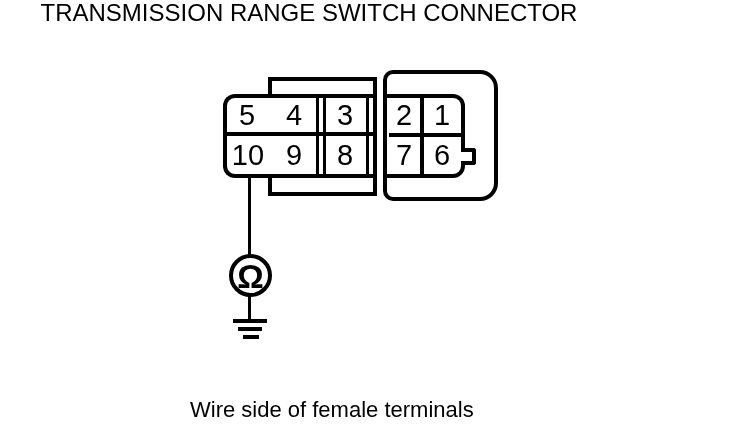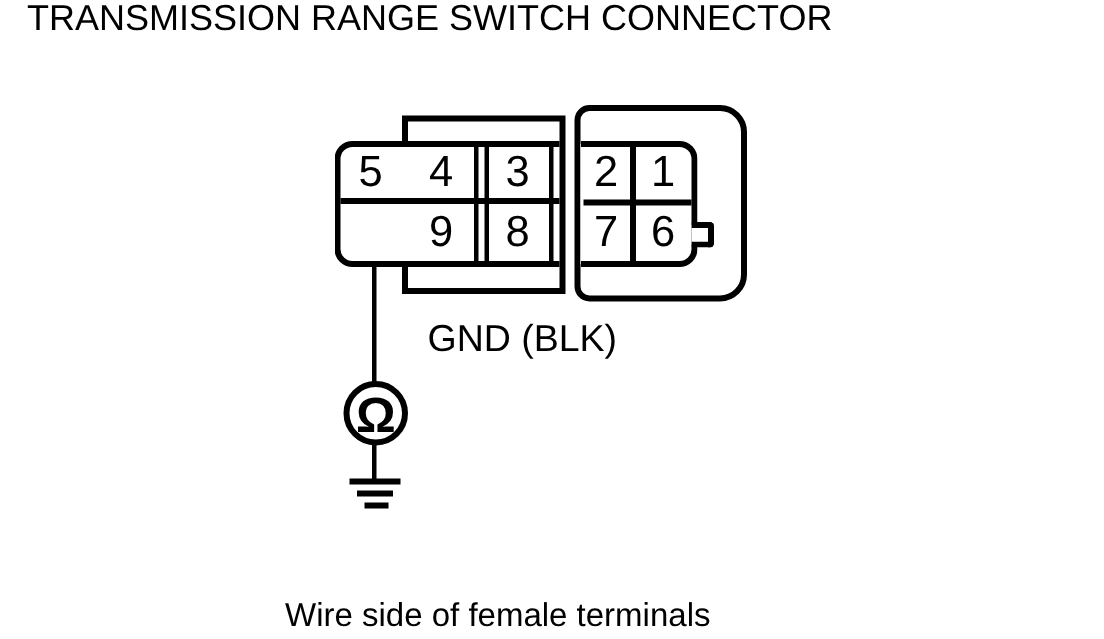--- a/index.html
+++ b/index.html
@@ -12,21 +12,21 @@
   .canvas { position:absolute; left:0; top:0; width:736px; height:426px; }
   .shape {
     position:absolute; box-sizing:border-box;
     border:4px solid var(--line); background:var(--bg);
   }
   .line { position:absolute; background:var(--line); }
   .txt  { position:absolute; color:var(--line); white-space:nowrap; }
 
   .title {
     left:0; top:4; width:600px; padding-left:18px; box-sizing:border-box;
-    text-align:left; font-size:24px; line-height:26px; font-weight:400;
+    text-align:center; font-size:24px; line-height:26px; font-weight:400;
   }
 
   
   .housing       { left:383px; top:70px;  width:115px; height:131px; border-radius:10px 18px 18px 10px; z-index:1; }
   .mid-block     { left:268px; top:77px;  width:109px; height:119px; z-index:1; }
   .left-piece    { left:223px; top:94px;  width:49px;  height:84px;  border-right:none; border-radius:12px 0 0 12px; z-index:1; }
   .inner-right   { left:387px; top:94px;  width:78px;  height:84px;  border-left:none;  border-radius:0 12px 12px 0; z-index:2; }
   .key-tab       { left:461px; top:148px; width:15px;  height:17px;  border-left:none;  border-radius:0 3px 3px 0;  z-index:3; }
 
   
@@ -87,27 +87,27 @@
   <div class="line ln-v43a"></div>
   <div class="line ln-v43b"></div>
   <div class="line ln-v3r"></div>
   <div class="line ln-v21"></div>
 
   <span class="txt term t5">5</span>
   <span class="txt term t4">4</span>
   <span class="txt term t3">3</span>
   <span class="txt term t2">2</span>
   <span class="txt term t1">1</span>
+  <span class="txt term t10">10</span>
   <span class="txt term t9">9</span>
   <span class="txt term t8">8</span>
   <span class="txt term t7">7</span>
   <span class="txt term t6">6</span>
 
   <div class="line wire-upper"></div>
-  <div class="txt wire-label">GND (BLK)</div>
 
   <div class="shape meter-circle">
     <span class="txt meter-glyph" style="position:static">Ω</span>
   </div>
 
   <div class="line wire-lower"></div>
 
   <div>
     <div class="line gnd1"></div>
     <div class="line gnd2"></div>

